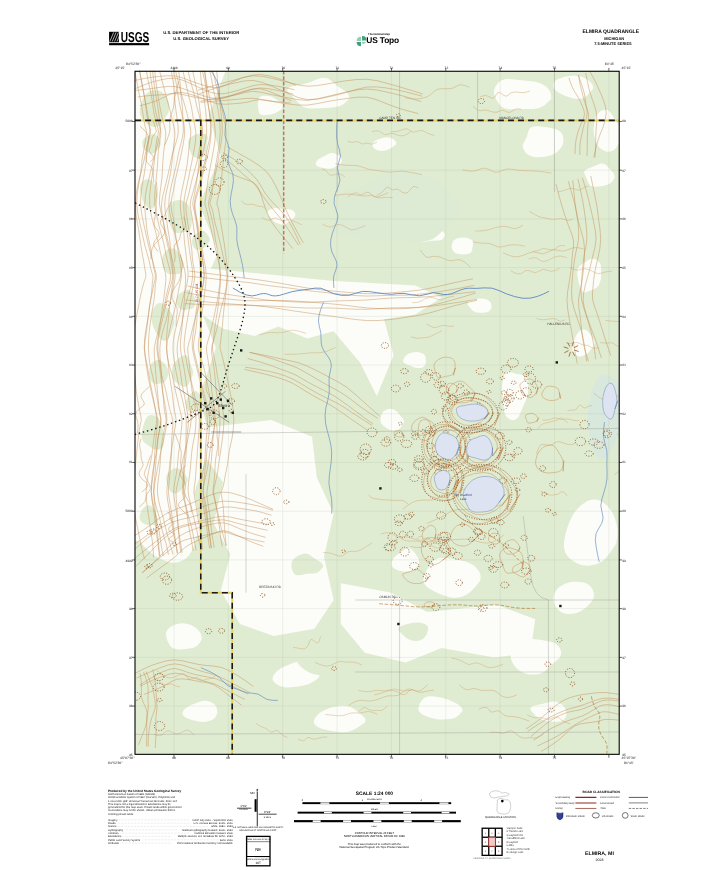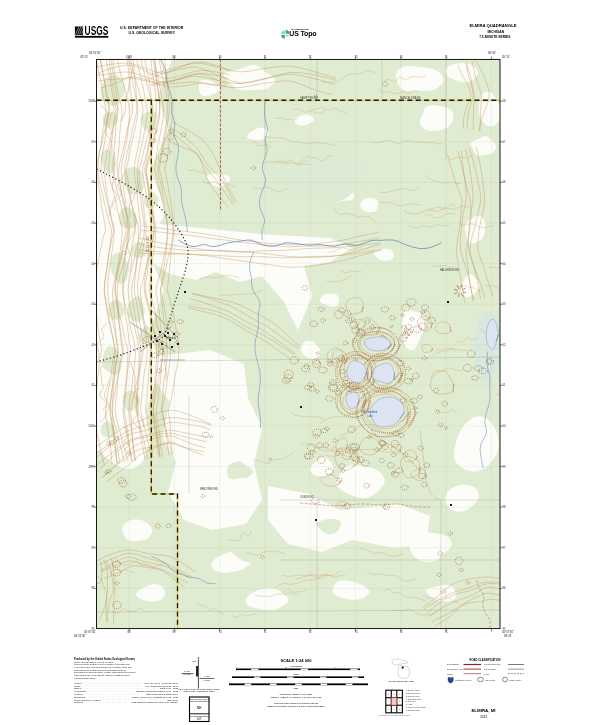--- a/index.html
+++ b/index.html
@@ -1,17 +1,17 @@
 <!DOCTYPE html>
 <html><head>
 <meta charset="utf-8">
 <title>Elmira Quadrangle</title>
 <style>
 html,body{margin:0;padding:0;background:#fff;}
-#page{width:536px;height:725px;position:relative;background:#fff;overflow:hidden;}
+#page{width:536px;height:725px;position:relative;background:#fff;overflow:hidden;margin-left:16px;}
 svg{display:block;}
 </style>
 </head>
 <body>
 <div id="page">
 <svg width="600" height="725" viewBox="0 0 600 725">
 <defs>
 <clipPath id="mapclip">
           <rect x="96.5" y="59" width="403.5" height="570"></rect>
         </clipPath>

